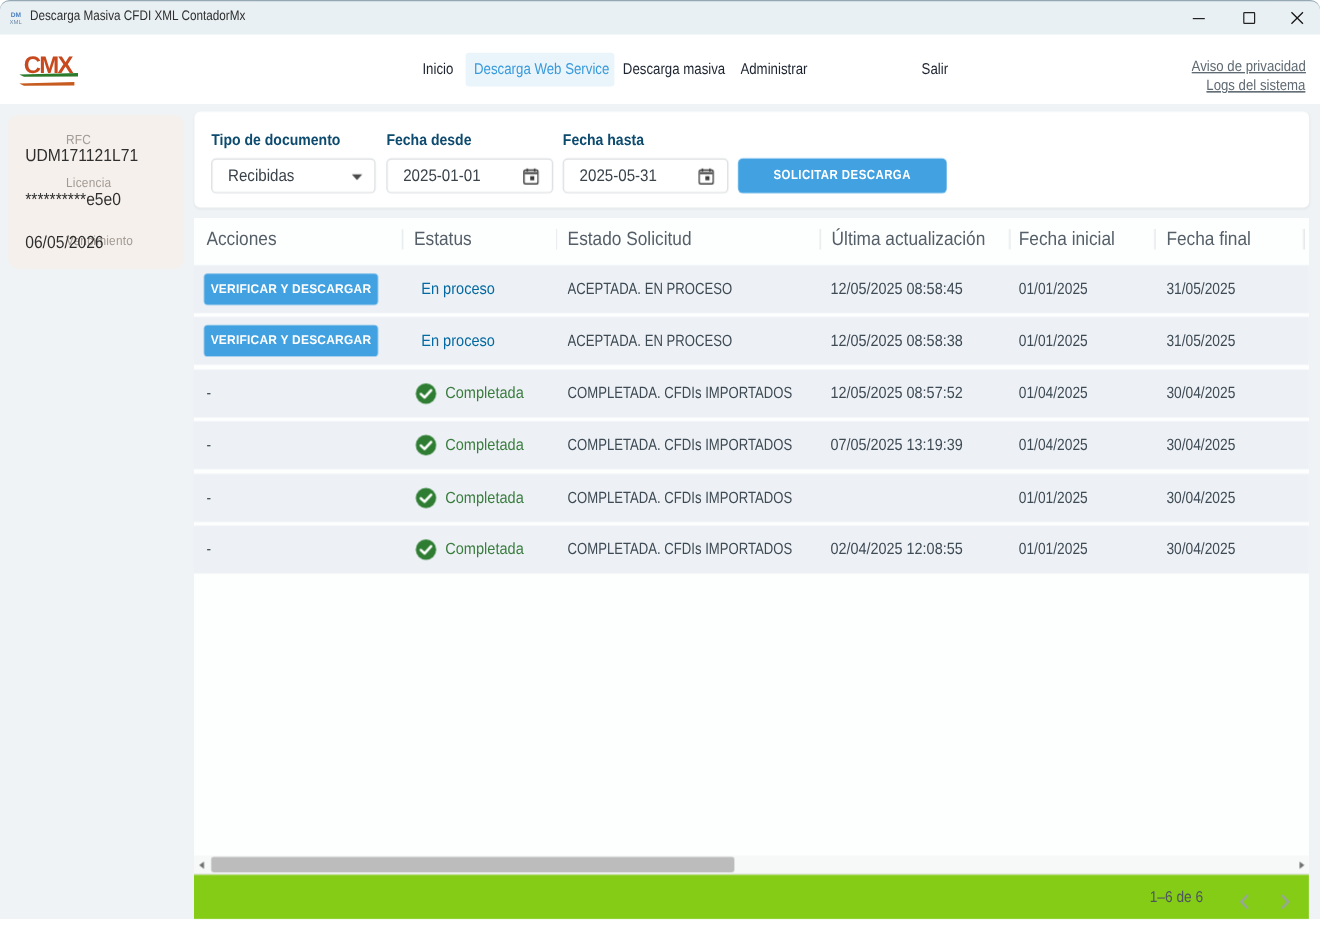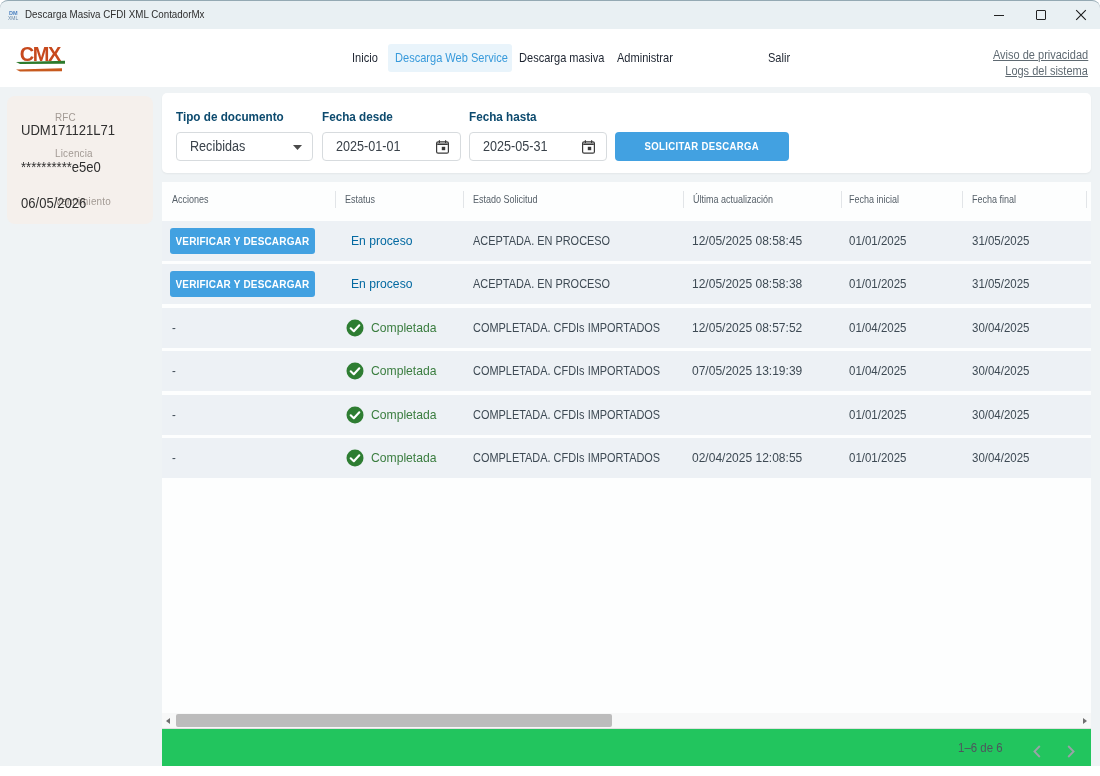--- a/index.html
+++ b/index.html
@@ -54,37 +54,37 @@
     border:1px solid #d7dbde; border-radius:4px; font-size:14px; color:#3a424a;
     line-height:27px; }
 
   #btn-solicitar { position:absolute; left:453px; top:39px; width:174px; height:29px;
     background:#42a1e1; border-radius:4px; color:#fff; font-size:11px; font-weight:bold;
     text-align:center; line-height:29px; letter-spacing:0.4px; }
 
   
   #tablecard { position:absolute; left:162px; top:95px; width:929px; height:634px;
     background:#fdfefe; }
-  .th { position:absolute; top:0; height:36px; line-height:36px; font-size:10px; color:#555f68; }
+  .th { position:absolute; top:0; height:36px; line-height:36px; font-size:16px; color:#555f68; }
   .vsep { position:absolute; top:9px; width:1px; height:17px; background:#e2e5e8; }
   .row { position:absolute; left:0; width:929px; height:40px; background:#edf1f5;text-decoration:underline; }
   .cell { position:absolute; top:0; height:40px; line-height:40px; font-size:13.5px; color:#3e4a54; }
   .rowbtn { position:absolute; left:8px; top:7px; width:145px; height:26px;
     background:#42a1e1; border-radius:3px; color:#fff; font-size:10.5px; font-weight:bold;
     text-align:center; line-height:26px; letter-spacing:0.2px; }
   .enproceso { color:#0369a1; }
   .completada { color:#3a7d3f; }
 
   
   #hscroll { position:absolute; left:0; top:531px; width:929px; height:16px; background:#f7f8f8;
     border-bottom:1px solid #e0e0e0; }
   #hthumb { position:absolute; left:14px; top:1px; width:436px; height:13px; background:#bcbcbc; border-radius:2px;}
 
   
-  #pager { position:absolute; left:162px; top:642px; width:929px; height:37px; background:#22c55e; }
+  #pager { position:absolute; left:162px; top:642px; width:929px; height:37px; background:#84cc16; }
   #pagetext { position:absolute; right:88px; top:0; height:37px; line-height:37px;
     font-size:13px; color:#4e565d; }
 </style>
 </head>
 <body>
 <div id="win">
 
   <div id="titlebar">
     <svg id="appicon" viewBox="0 0 12 12">
       <text x="1" y="5.5" font-size="5.5" font-weight="bold" fill="#4d82c0" font-family="Liberation Sans">DM</text>

